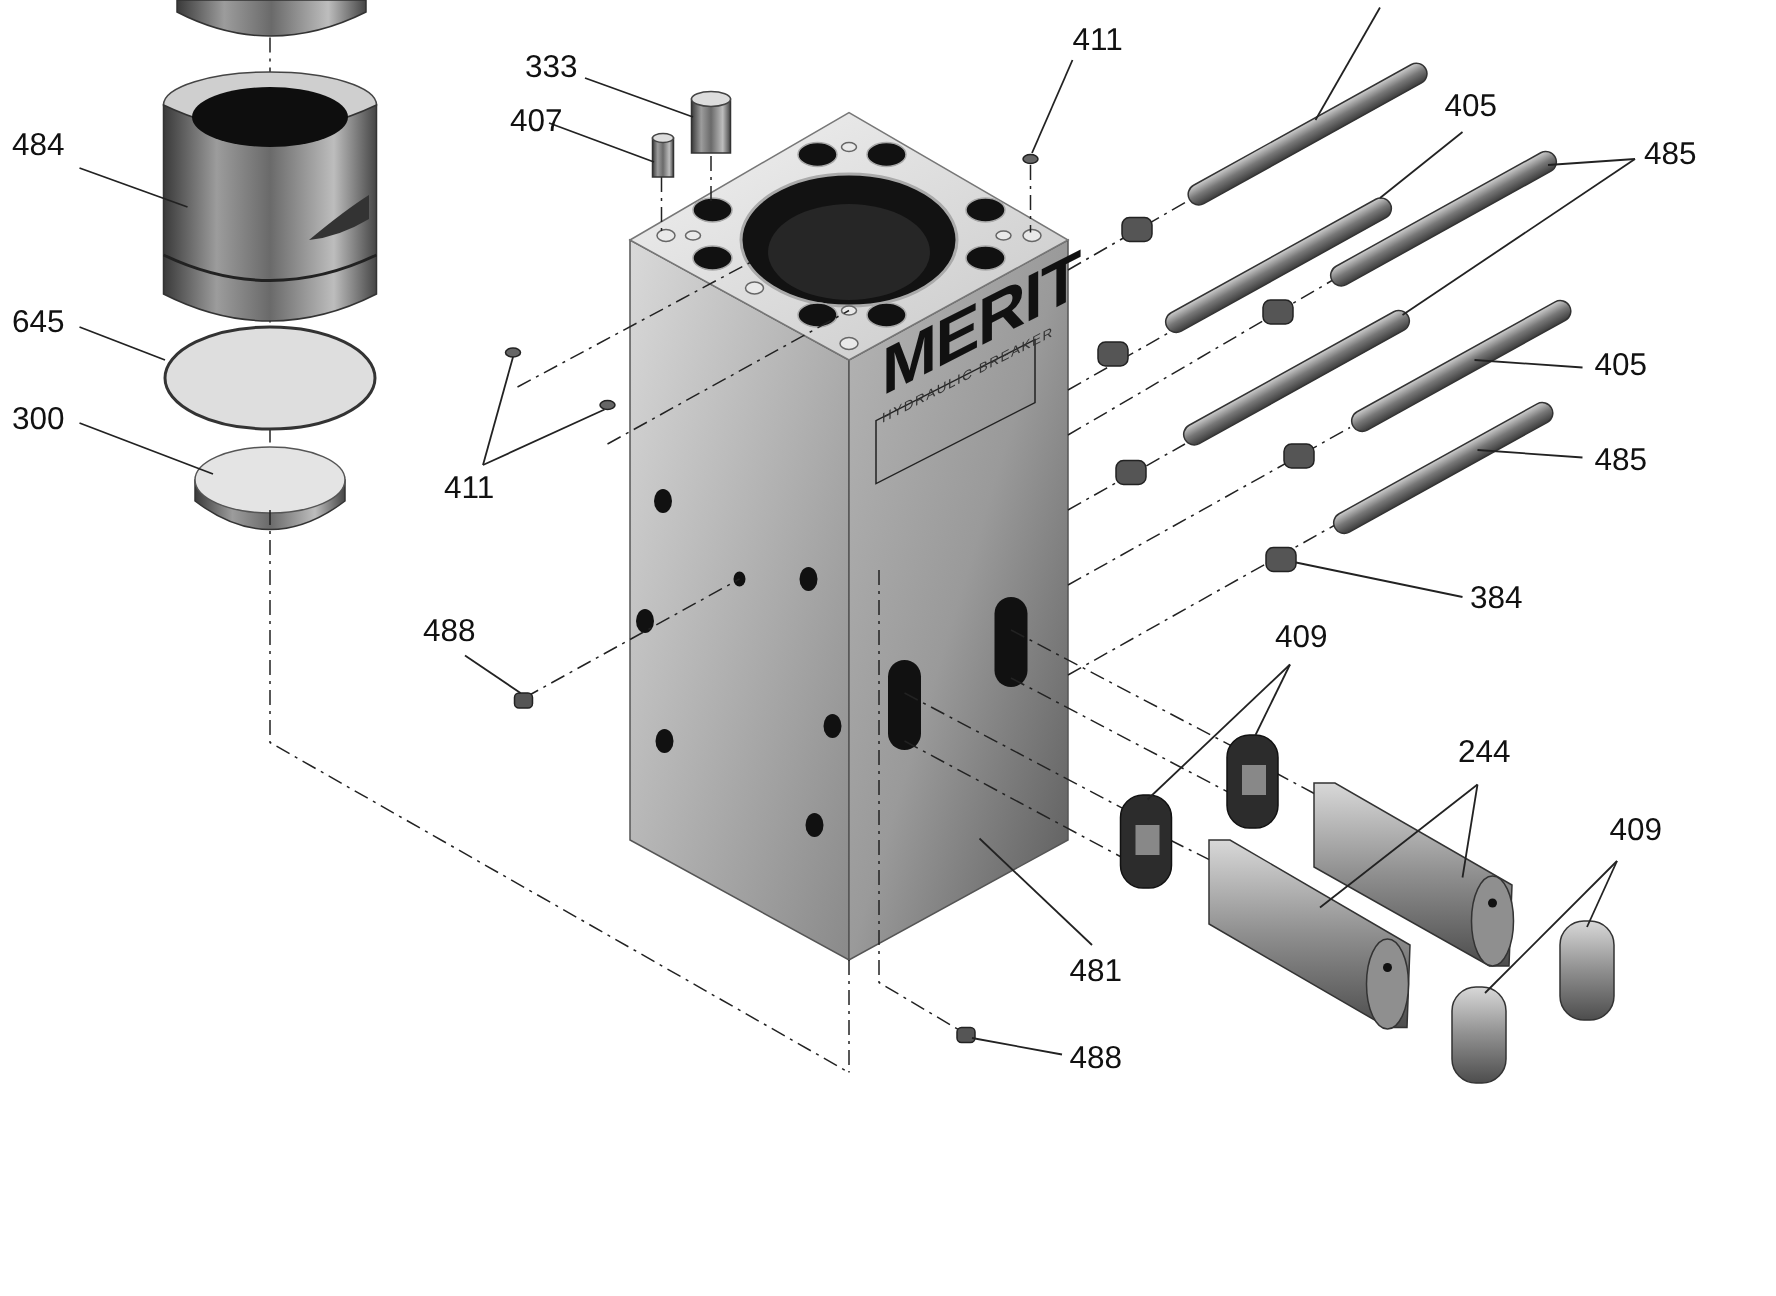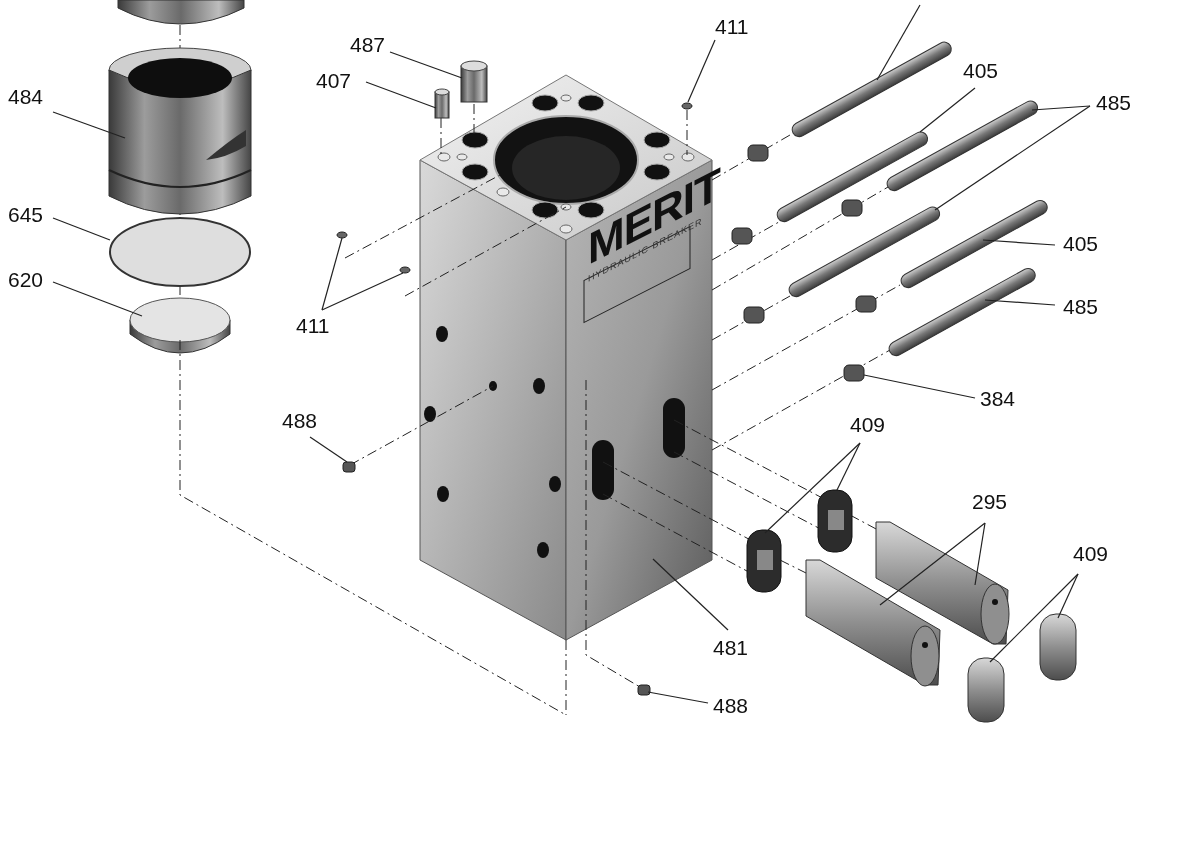--- a/index.html
+++ b/index.html
@@ -227,31 +227,31 @@
     <line x1="728" y1="630" x2="653" y2="559"></line>
     <line x1="708" y1="703" x2="648" y2="692"></line>
   </g>
 </svg>
 
 <div class="brand">
   <div class="name">MERIT</div>
   <div class="sub">HYDRAULIC BREAKER</div>
 </div>
 
-<div class="lbl" style="left:350px;top:34px">487</div>
-<div class="lbl" style="left:316px;top:70px">407</div>
+<div class="lbl" style="left:350px;top:34px">333</div>
+<div class="lbl" style="left:340px;top:70px">407</div>
 <div class="lbl" style="left:8px;top:86px">484</div>
 <div class="lbl" style="left:8px;top:204px">645</div>
-<div class="lbl" style="left:8px;top:269px">620</div>
+<div class="lbl" style="left:8px;top:269px">300</div>
 <div class="lbl" style="left:715px;top:16px">411</div>
 <div class="lbl" style="left:296px;top:315px">411</div>
 <div class="lbl" style="left:963px;top:60px">405</div>
 <div class="lbl" style="left:1096px;top:92px">485</div>
 <div class="lbl" style="left:1063px;top:233px">405</div>
 <div class="lbl" style="left:1063px;top:296px">485</div>
 <div class="lbl" style="left:980px;top:388px">384</div>
 <div class="lbl" style="left:282px;top:410px">488</div>
 <div class="lbl" style="left:850px;top:414px">409</div>
-<div class="lbl" style="left:972px;top:491px">295</div>
+<div class="lbl" style="left:972px;top:491px">244</div>
 <div class="lbl" style="left:1073px;top:543px">409</div>
 <div class="lbl" style="left:713px;top:637px">481</div>
 <div class="lbl" style="left:713px;top:695px">488</div>
 </div>
 
 </body></html>

